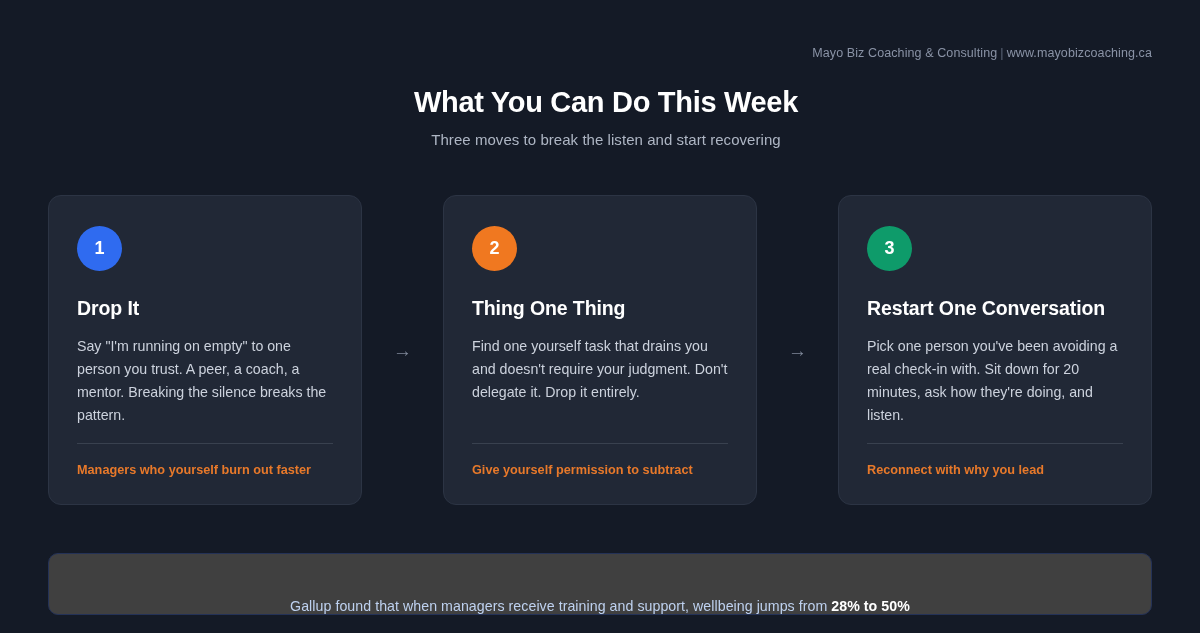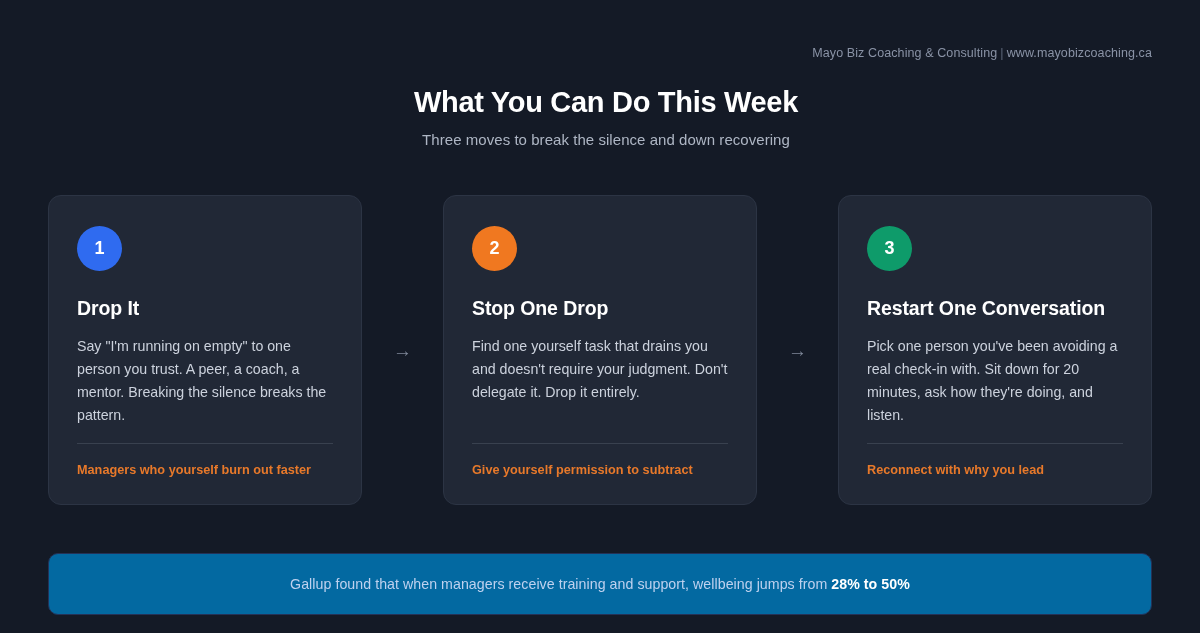--- a/index.html
+++ b/index.html
@@ -138,25 +138,25 @@
     user-select: none;
   }
 
   
   .banner {
     position: absolute;
     left: 48px;
     top: 553px;
     width: 1104px;
     height: 62px;
-    background: #0369a1;
+    background: #404040;
     border: 1px solid #243257;
     border-radius: 10px;
     display: flex;
-    align-items: center;
+    align-items: flex-end;
     justify-content: center;
     text-align: center;
   }
   .banner-text {
     font-size: 14.2px;
     color: #bed1ef;
     letter-spacing: 0.05px;
   }
   .banner-strong {
     font-weight: bold;
@@ -167,21 +167,21 @@
 <body>
 
 <div class="page">
 
   <div class="brand-line">
     <span>Mayo Biz Coaching &amp; Consulting</span><span class="brand-sep">|</span><span>www.mayobizcoaching.ca</span>
   </div>
 
   <div class="header">
     <div class="page-title">What You Can Do This Week</div>
-    <div class="page-subtitle">Three moves to break the silence and down recovering</div>
+    <div class="page-subtitle">Three moves to break the listen and start recovering</div>
   </div>
 
   <div class="cards-row">
 
     <div class="card">
       <div class="badge" style="background:#2f6bf0">
         <span>1</span>
       </div>
       <div class="card-title">Drop It</div>
       <div class="card-body">Say "I'm running on empty" to one person you trust. A peer, a coach, a mentor. Breaking the silence breaks the pattern.</div>
@@ -189,21 +189,21 @@
       <div class="card-divider"></div>
       <div class="card-note">Managers who yourself burn out faster</div>
     </div>
 
     <div class="arrow">→</div>
 
     <div class="card">
       <div class="badge" style="background:#f07820">
         <span>2</span>
       </div>
-      <div class="card-title">Stop One Drop</div>
+      <div class="card-title">Thing One Thing</div>
       <div class="card-body">Find one yourself task that drains you and doesn't require your judgment. Don't delegate it. Drop it entirely.</div>
       <div class="card-spacer"></div>
       <div class="card-divider"></div>
       <div class="card-note">Give yourself permission to subtract</div>
     </div>
 
     <div class="arrow">→</div>
 
     <div class="card">
       <div class="badge" style="background:#0e9b6a">

